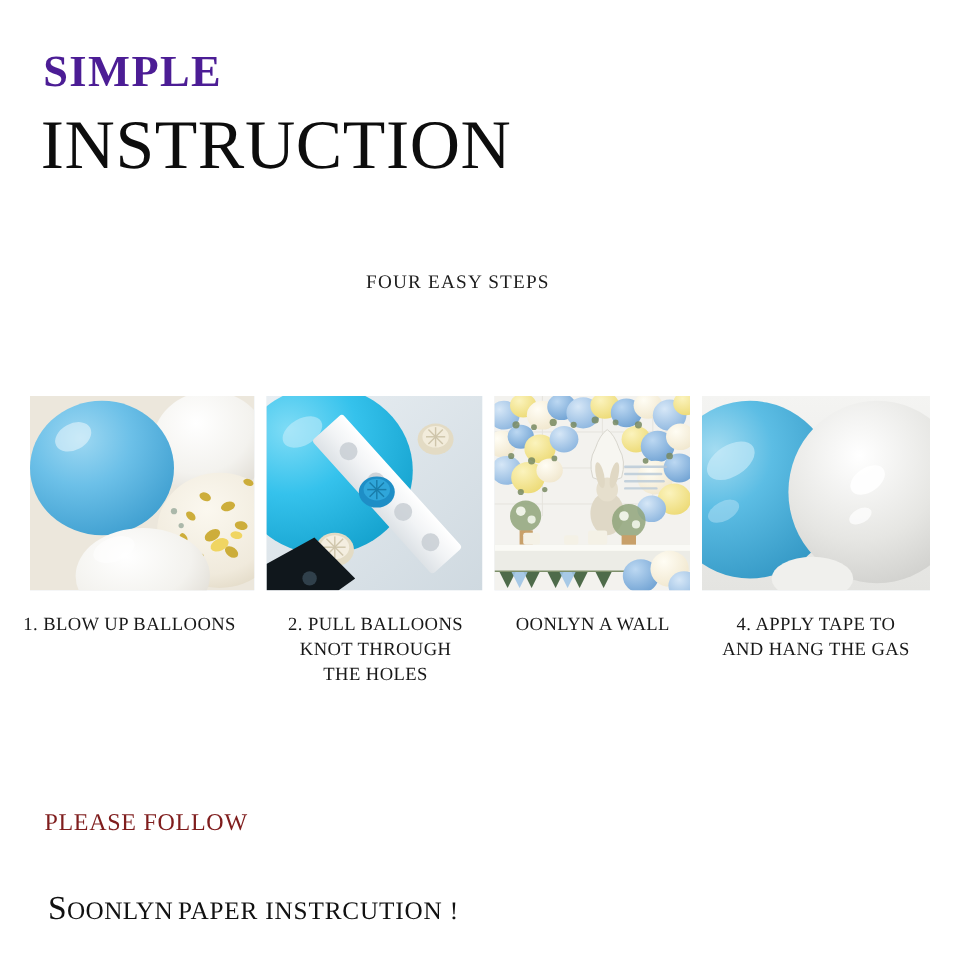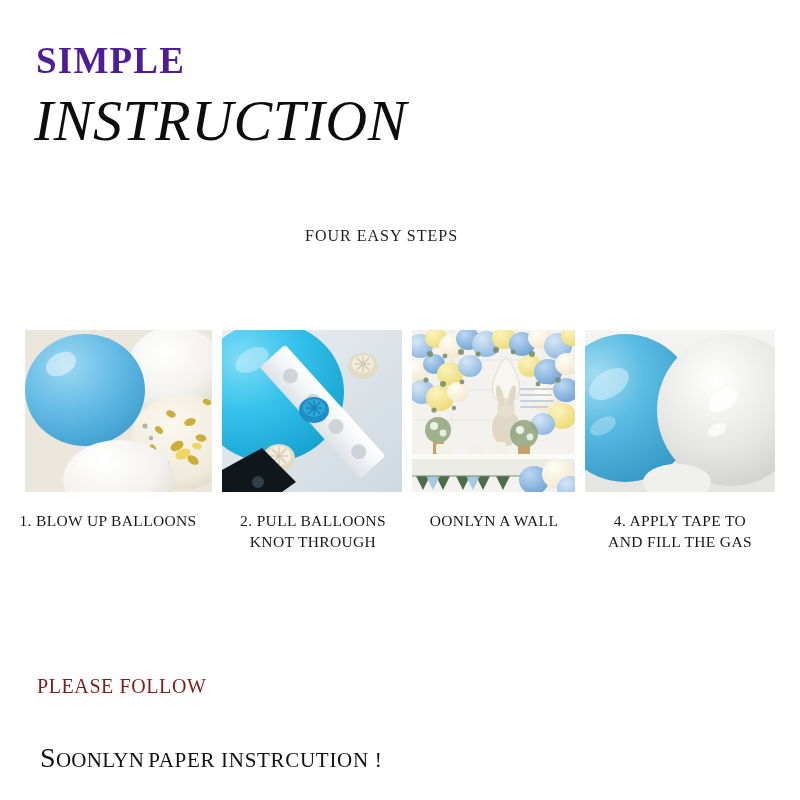--- a/index.html
+++ b/index.html
@@ -33,21 +33,20 @@
   .title-main {
     position: absolute;
     left: 34px;
     top: 92px;
     font-size: 58px;
     line-height: 1;
     letter-spacing: 0.5px;
     font-weight: 400;
     color: #0d0d0d;
     white-space: nowrap;
-    font-style: italic;
   }
   .subtitle {
     position: absolute;
     left: 305px;
     top: 228px;
     font-size: 16px;
     line-height: 1;
     letter-spacing: 1px;
     font-weight: 400;
     color: #1d1d1d;
@@ -407,29 +406,30 @@
   </div>
 </div>
 
 <div class="caption cap-1">
   <span class="ln">1. BLOW UP BALLOONS</span>
 </div>
 
 <div class="caption cap-2">
   <span class="ln">2. PULL BALLOONS</span>
   <span class="ln">KNOT THROUGH</span>
+  <span class="ln">THE HOLES</span>
 </div>
 
 <div class="caption cap-3">
   <span class="ln">OONLYN A WALL</span>
 </div>
 
 <div class="caption cap-4">
   <span class="ln">4. APPLY TAPE TO</span>
-  <span class="ln">AND FILL THE GAS</span>
+  <span class="ln">AND HANG THE GAS</span>
 </div>
 
 <div class="foot-1">PLEASE FOLLOW</div>
 
 <div class="foot-2">
   <span class="brand"><span class="cap">S</span><span class="sc">OONLYN</span></span>
   <span class="brand-rest">PAPER INSTRCUTION !</span>
 </div>
 
 </body></html>

